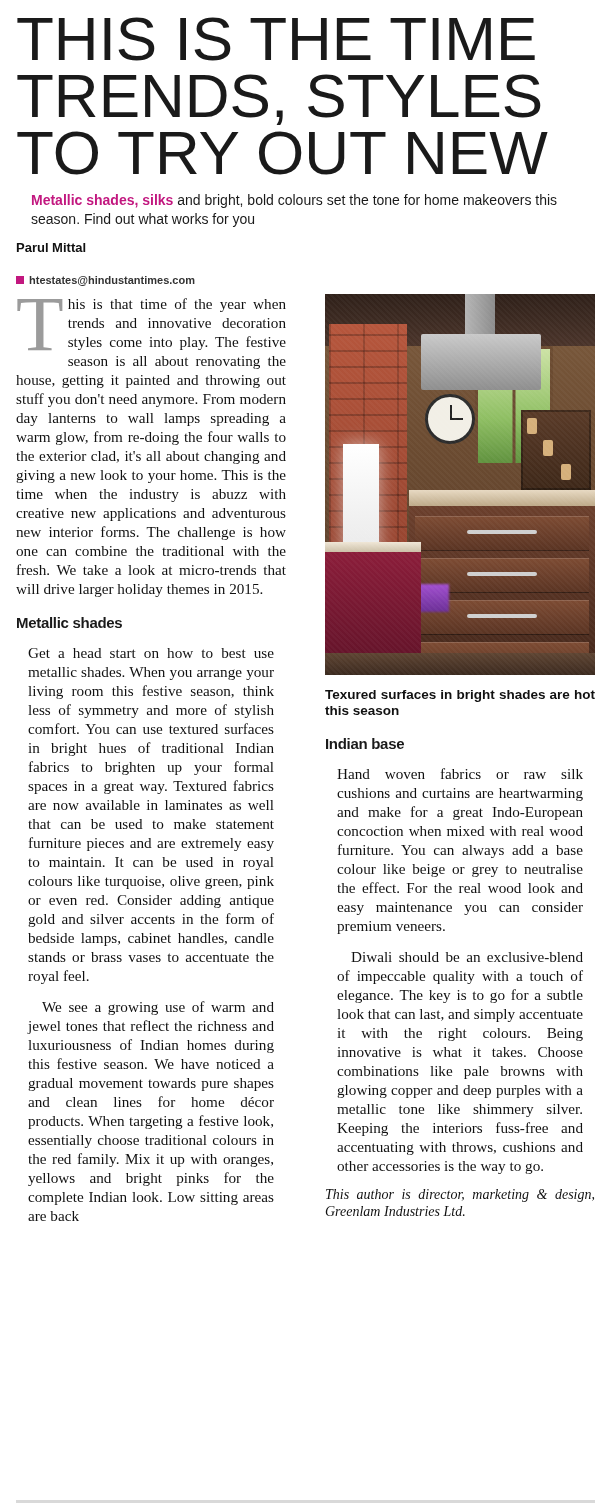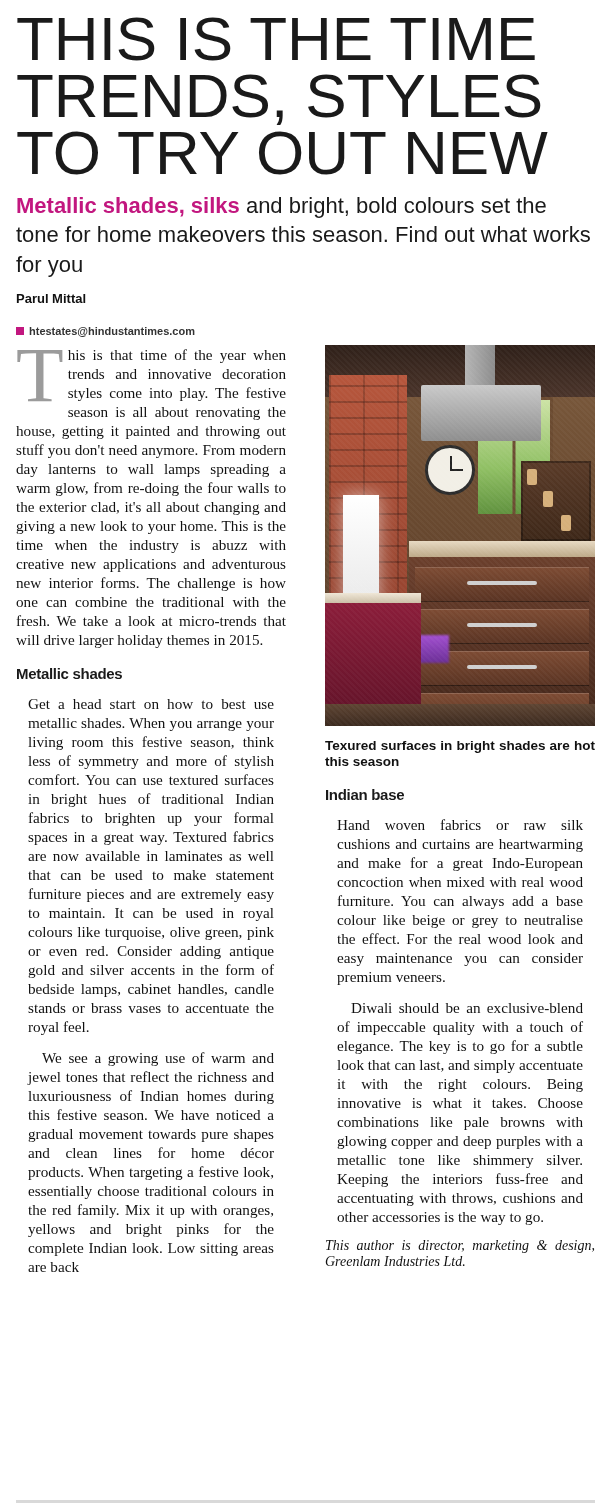--- a/index.html
+++ b/index.html
@@ -40,24 +40,24 @@
     transform: scaleX(1.0);
     transform-origin: left top;
   }
   .hl1 { letter-spacing: 0px; }
   .hl2 { letter-spacing: 0px; }
   .hl3 { letter-spacing: 0px; }
 
   
   .deck {
     font-family: "Liberation Sans", sans-serif;
-    font-size: 22px;
+    font-size: 14px;
     line-height: 1.33;
     color: #1a1a1a;
-    margin: 10px 0 12px 0;
+    margin: 10px 0 12px 15px;
     max-width: 580px;
   }
   .deck .hilite {
     color: #c2177f;
     font-weight: bold;
   }
 
   
   .byline {
     font-family: "Liberation Sans", sans-serif;

